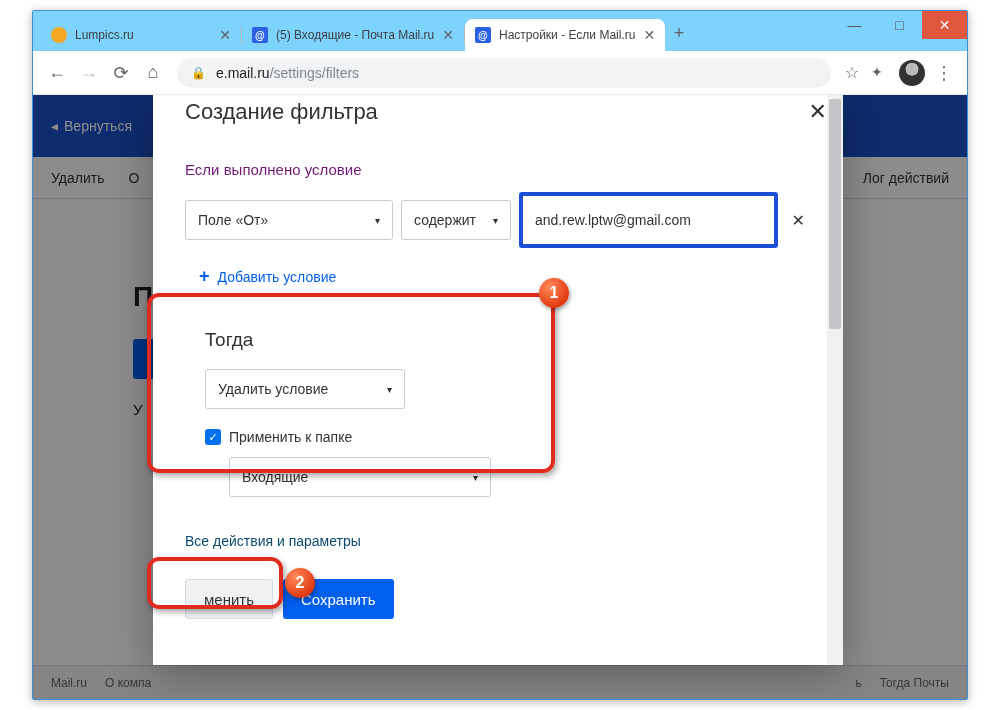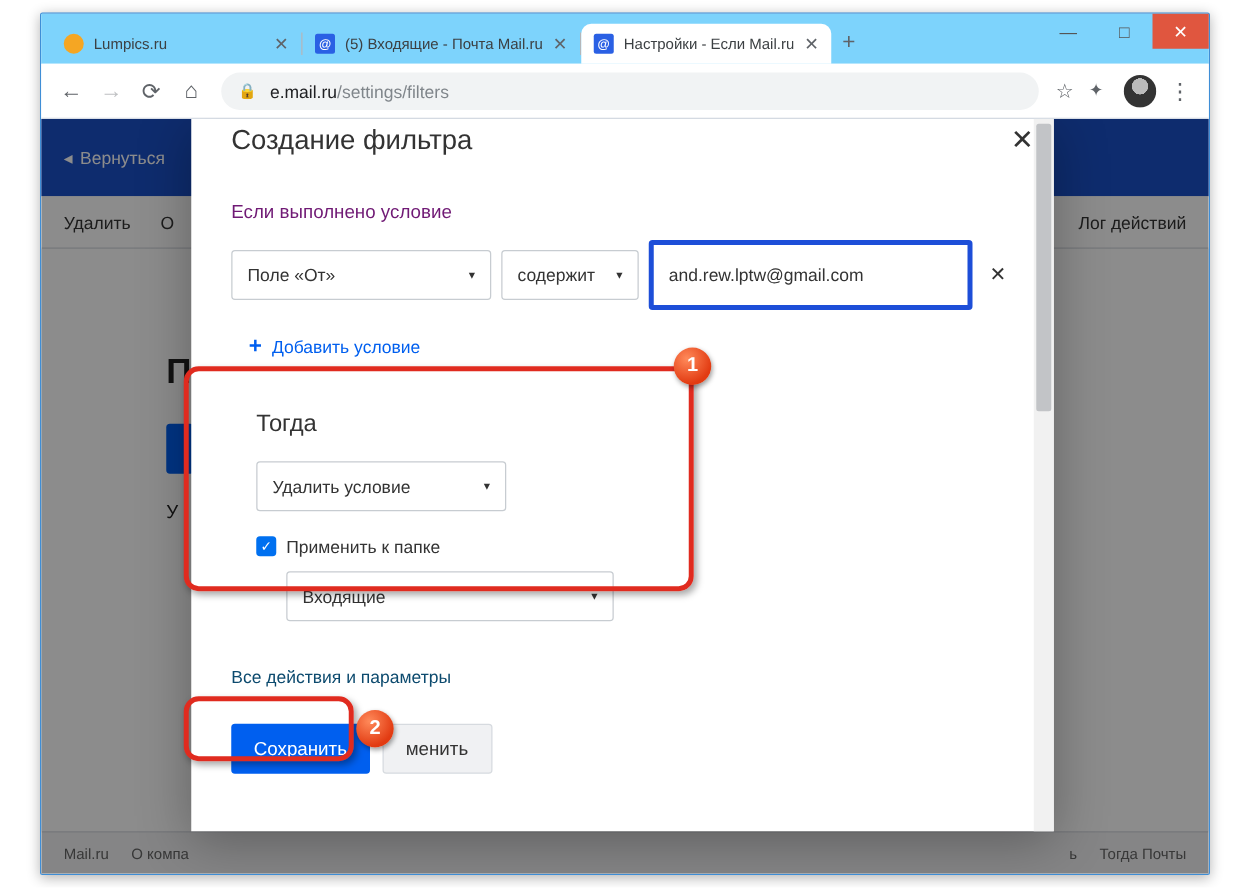--- a/index.html
+++ b/index.html
@@ -193,22 +193,22 @@
         </div>
         <div class="selectbox" style="width:262px;margin-left:24px;margin-top:12px">
           <span>Входящие</span>
           <span class="caret">▾</span>
         </div>
       </div>
 
       <div class="all-actions">Все действия и параметры</div>
 
       <div class="btnrow">
+        <div class="btn secondary">менить</div>
         <div class="btn primary">Сохранить</div>
-        <div class="btn secondary">менить</div>
       </div>
 
       <div class="anno-box" style="top:198px;left:-6px;width:408px;height:180px"></div>
       <div class="anno-badge" style="top:183px;left:386px">1</div>
       <div class="anno-box" style="top:462px;left:-6px;width:136px;height:52px"></div>
       <div class="anno-badge" style="top:473px;left:132px">2</div>
     </div>
   </div>
 </div>
 

